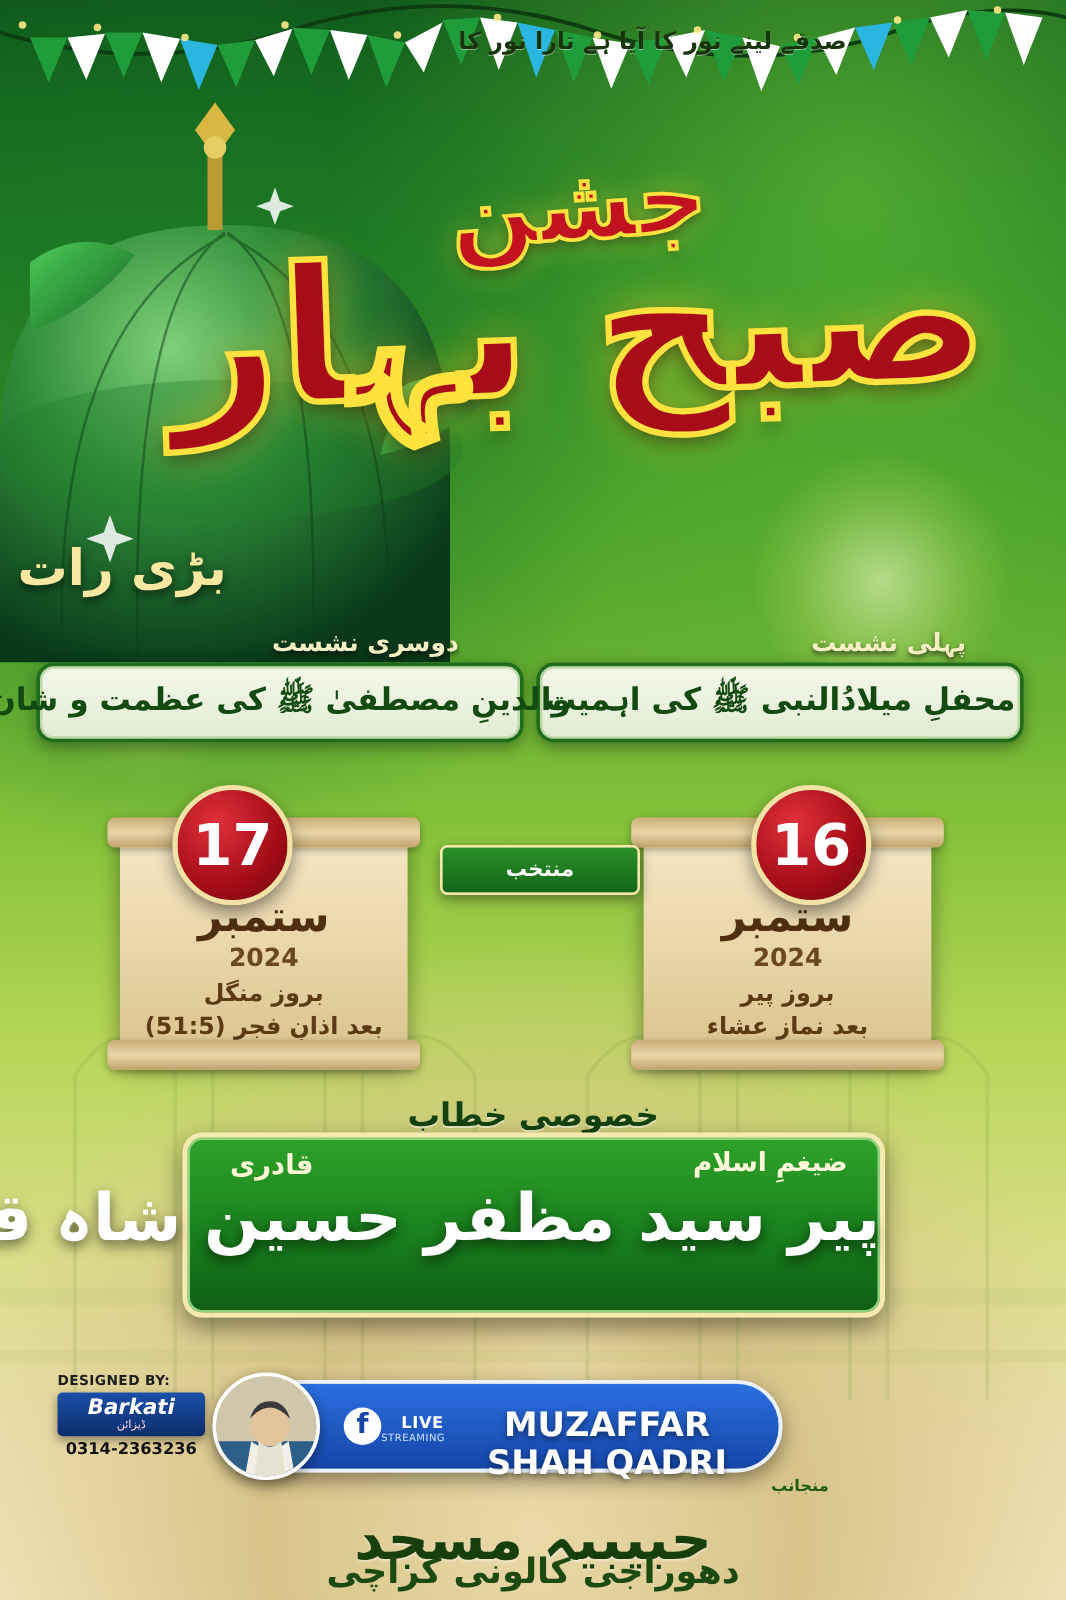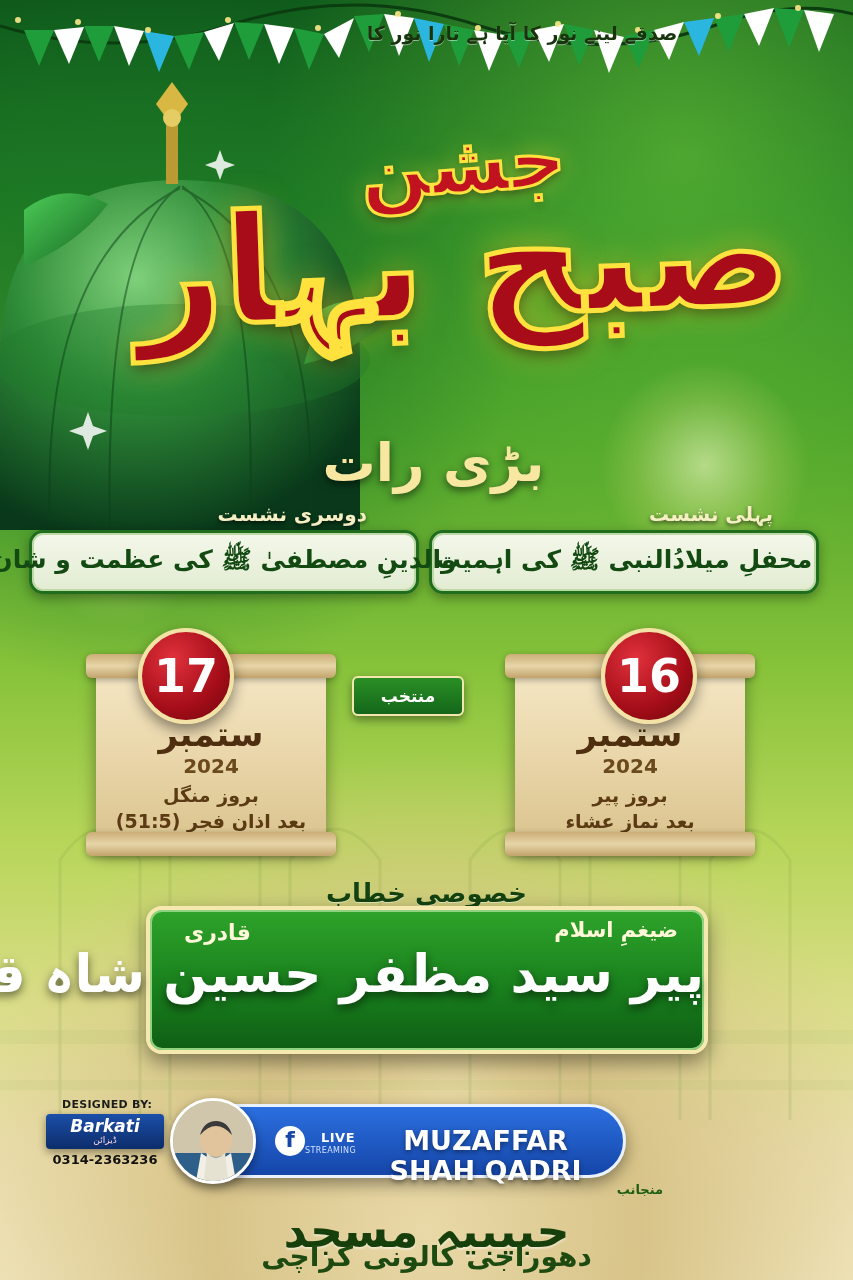--- a/index.html
+++ b/index.html
@@ -64,22 +64,22 @@
     font-size: 150px; font-weight: 700; color: #a80c19;
     -webkit-text-stroke: 5px #ffe23d;
     text-shadow: 0 6px 16px rgba(0,0,0,.5), 0 0 34px rgba(255,210,40,.6);
     line-height: .95;
     margin-top: -18px;
     display: block;
     transform: rotate(-2deg);
   }
   .title-bari-raat {
     position: absolute; top: 432px; right: 0; left: 0;
-    text-align: center;
-    font-size: 53px; font-weight: 700; color: #f7e7a0;
+    text-align: left;
+    font-size: 40px; font-weight: 700; color: #f7e7a0;
     text-shadow: 0 3px 8px rgba(0,0,0,.6);
     padding-left: 14px;
   }
   
   .nishat-row { position: absolute; top: 498px; left: 0; width: 853px; height: 120px; }
   .nishat-small {
     position: absolute; font-size: 20px; font-weight: 700; color: #f6efc4;
     text-shadow: 0 2px 4px rgba(0,0,0,.6);
   }
   .nishat-box {
@@ -118,21 +118,21 @@
     box-shadow: 0 6px 14px rgba(0,0,0,.45);
     color: #fff; font-size: 46px; font-weight: 700;
     display: flex; align-items: center; justify-content: center;
   }
   .scroll-text { position: absolute; text-align: center; width: 100%; }
   .scroll-month { font-size: 34px; font-weight: 700; color: #4e2f10; }
   .scroll-year  { font-size: 20px; font-weight: 700; color: #6a491d; }
   .scroll-time  { font-size: 19px; font-weight: 700; color: #5b3a14; }
   
   .bazm-ribbon {
-    position: absolute; left: 352px; top: 676px; width: 112px; height: 40px;
+    position: absolute; left: 352px; top: 676px; width: 160px; height: 40px;
     background: linear-gradient(180deg,#2a8f25 0%, #14661a 100%);
     border: 2px solid #f3e6ae; border-radius: 6px;
     color: #fff; font-size: 17px; font-weight: 700;
     display: flex; align-items: center; justify-content: center;
     box-shadow: 0 4px 10px rgba(0,0,0,.4);
   }
   .bazm-text {
     position: absolute; left: 330px; top: 722px; width: 190px; text-align: center;
     color: #2b4a0f; font-size: 26px; font-weight: 700; line-height: 1.5;
     text-shadow: 0 1px 0 rgba(255,255,255,.4);
@@ -159,21 +159,21 @@
     text-shadow: 0 4px 10px rgba(0,0,0,.55);
   }
   .speaker-qadri {
     position: absolute; left: 34px; top: 10px;
     color: #fff8d8; font-size: 22px; font-weight: 700;
   }
   
   .designer-box {
     position: absolute; left: 46px; top: 1098px; width: 118px;
   }
-  .designer-title { font-size: 11px; font-weight: 700; color: #1d1d1d; letter-spacing: .3px; margin-left: 16px; }
+  .designer-title { font-size: 11px; font-weight: 700; color: #1d1d1d; letter-spacing: .3px; }
   .designer-plate {
     margin-top: 3px; background: linear-gradient(180deg,#1b4fa8 0%, #0d2d6b 100%);
     border-radius: 4px; padding: 4px 2px; text-align: center;
     box-shadow: 0 3px 8px rgba(0,0,0,.4);
   }
   .designer-brand { color: #fff; font-size: 17px; font-style: italic; font-weight: 700; line-height: 1; }
   .designer-sub { color: #ffd9e6; font-size: 9px; }
   .designer-phone {
     margin-top: 3px; text-align: center; font-size: 13px; font-weight: 700; color: #111;
   }

